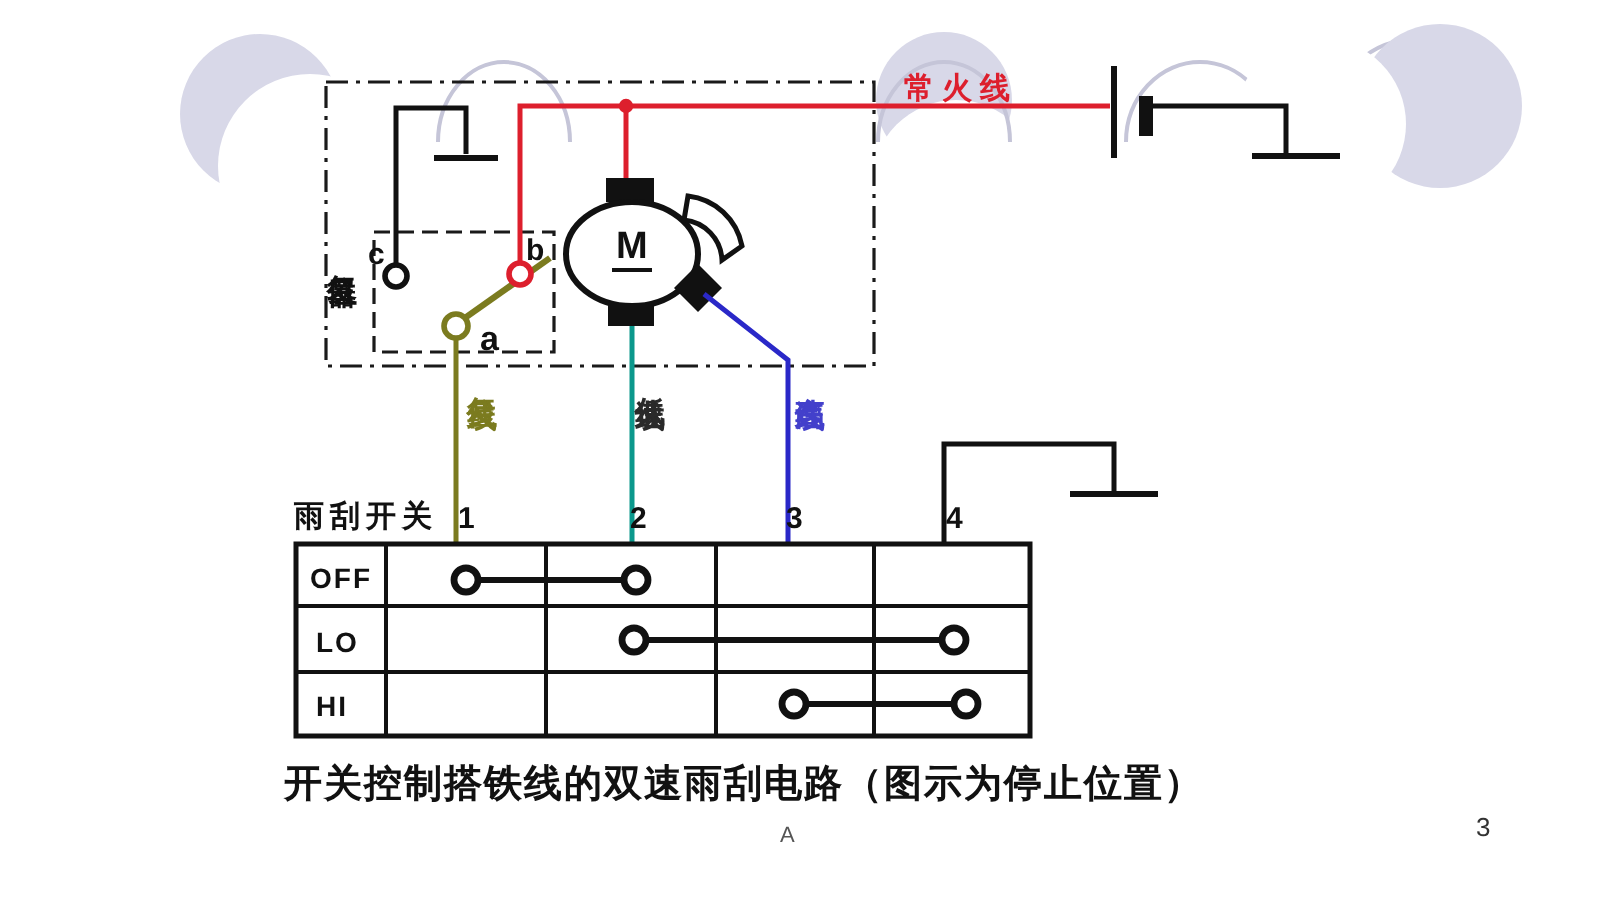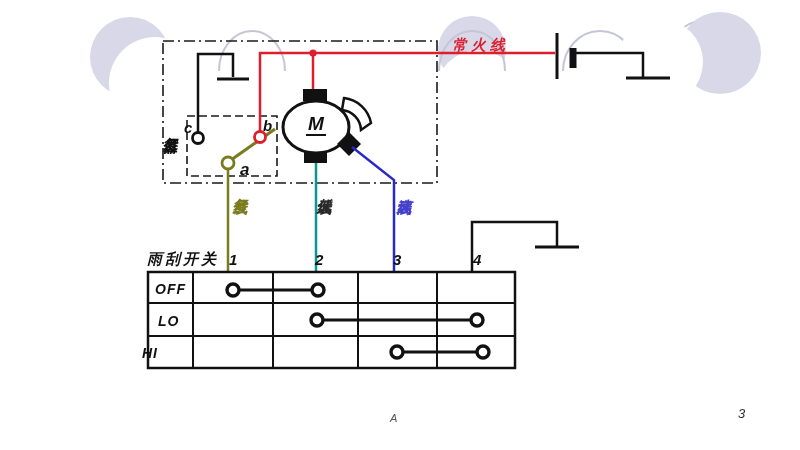--- a/index.html
+++ b/index.html
@@ -1,21 +1,21 @@
 <!DOCTYPE html>
 <html><head>
 <meta charset="utf-8">
 <style>
   html,body{margin:0;padding:0;}
   body{
     width:800px;height:450px;position:relative;overflow:hidden;
     background:#ffffff;
     font-family:"Liberation Sans",sans-serif;
   }
-  .stage{position:absolute;left:0;top:0;width:800px;height:318px;font-style:italic;}
+  .stage{position:absolute;left:0;top:0;width:800px;height:318px;}
   svg.diagram{position:absolute;left:0;top:0;z-index:2;}
   .txt{
     position:absolute;z-index:3;color:#111;
     white-space:nowrap;line-height:1.05;
   }
   .vtxt{
     position:absolute;z-index:3;color:#111;
     writing-mode:vertical-rl;text-orientation:upright;
     line-height:1;letter-spacing:1px;font-weight:bold;
   }
@@ -140,20 +140,21 @@
 
 <div class="txt bold" style="left:147px;top:251px;font-size:15px;letter-spacing:3px;">雨刮开关</div>
 
 <div class="txt terminal-num" style="left:229px;top:252px;">1</div>
 <div class="txt terminal-num" style="left:315px;top:252px;">2</div>
 <div class="txt terminal-num" style="left:393px;top:252px;">3</div>
 <div class="txt terminal-num" style="left:473px;top:252px;">4</div>
 
 <div class="txt rowlabel" style="left:155px;top:282px;">OFF</div>
 <div class="txt rowlabel" style="left:158px;top:314px;">LO</div>
-<div class="txt rowlabel" style="left:142px;top:346px;">HI</div>
+<div class="txt rowlabel" style="left:158px;top:346px;">HI</div>
 
+<div class="txt caption" style="left:142px;top:383px;">开关控制搭铁线的双速雨刮电路（图示为停止位置）</div>
 
 <div class="txt" style="left:390px;top:413px;font-size:11px;color:#555;">A</div>
 
 <div class="txt" style="left:738px;top:407px;font-size:13px;color:#333;">3</div>
 
 </div>
 
 </body></html>

